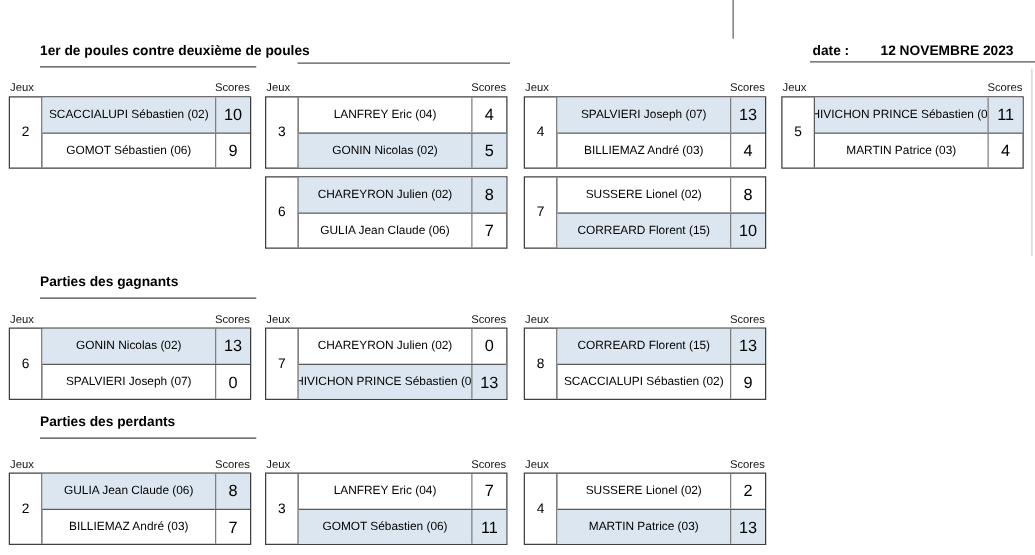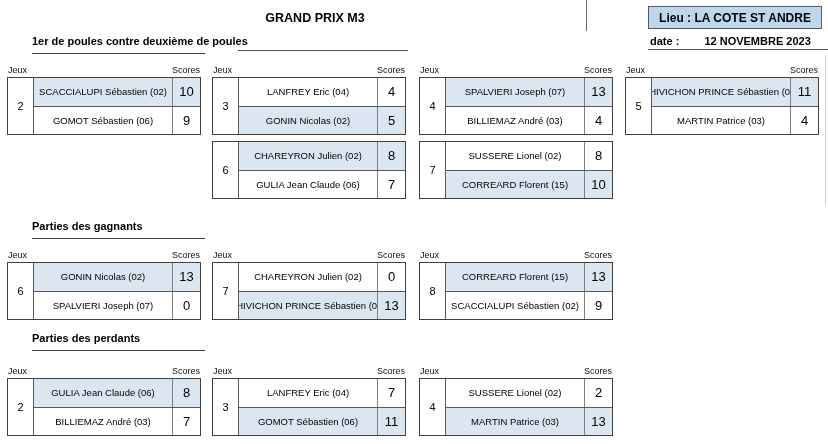--- a/index.html
+++ b/index.html
@@ -90,26 +90,24 @@
     border-left: 1px solid #7f7f7f;
     display: flex; align-items: center; justify-content: center;
     font-size: 13px;
   }
 </style>
 </head>
 <body style="--winner-fill: #dce6f1; --lieu-fill: #bdd7ee;">
 
 <div id="sheet">
 
-  <div class="page-title">GRAND PRIX M3</div>
   <div class="title-underline"></div>
   <div class="vline-pagebreak"></div>
   <div class="vline-rightedge"></div>
 
-  <div class="lieu-badge">Lieu : LA COTE ST ANDRE</div>
   <div class="date-line">
     <span class="date-label">date :</span>
     <span class="date-value">12 NOVEMBRE 2023</span>
   </div>
   <div class="date-underline"></div>
 
   <div class="section-title poules">1er de poules contre deuxième de poules</div>
   <div class="section-title perdants">Parties des perdants</div>
   <div class="section-title gagnants">Parties des gagnants</div>
 

